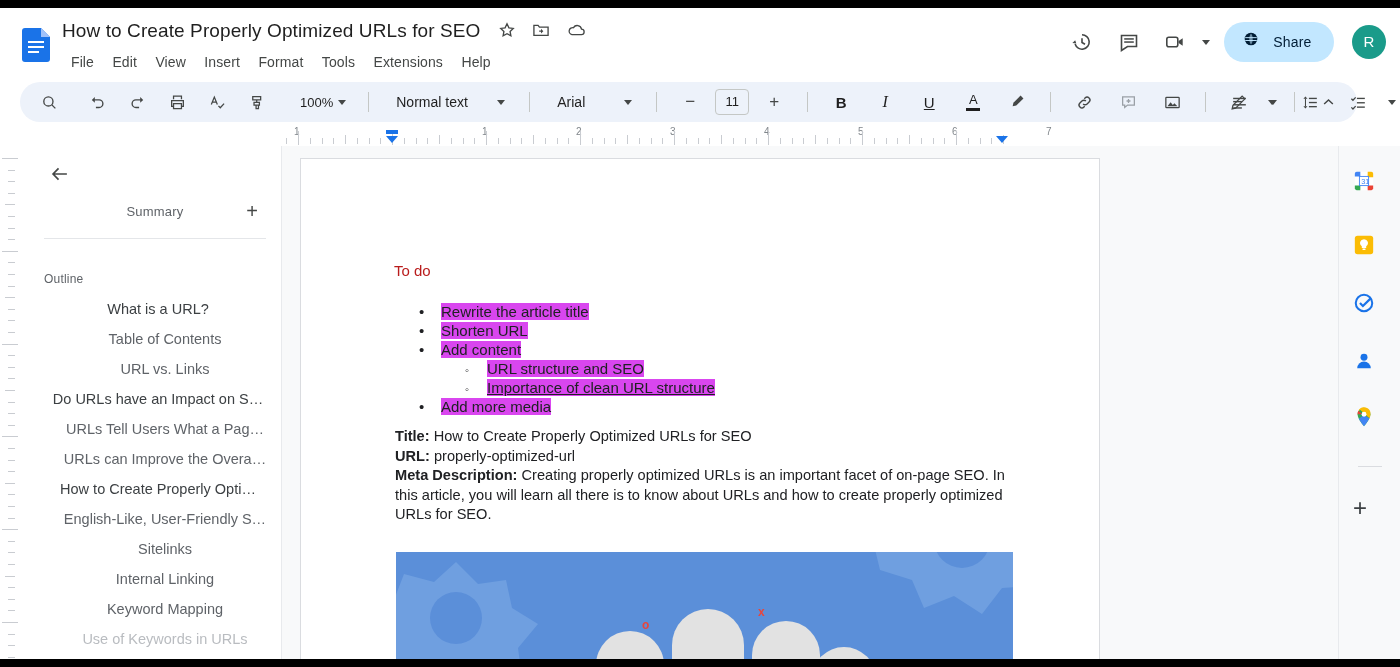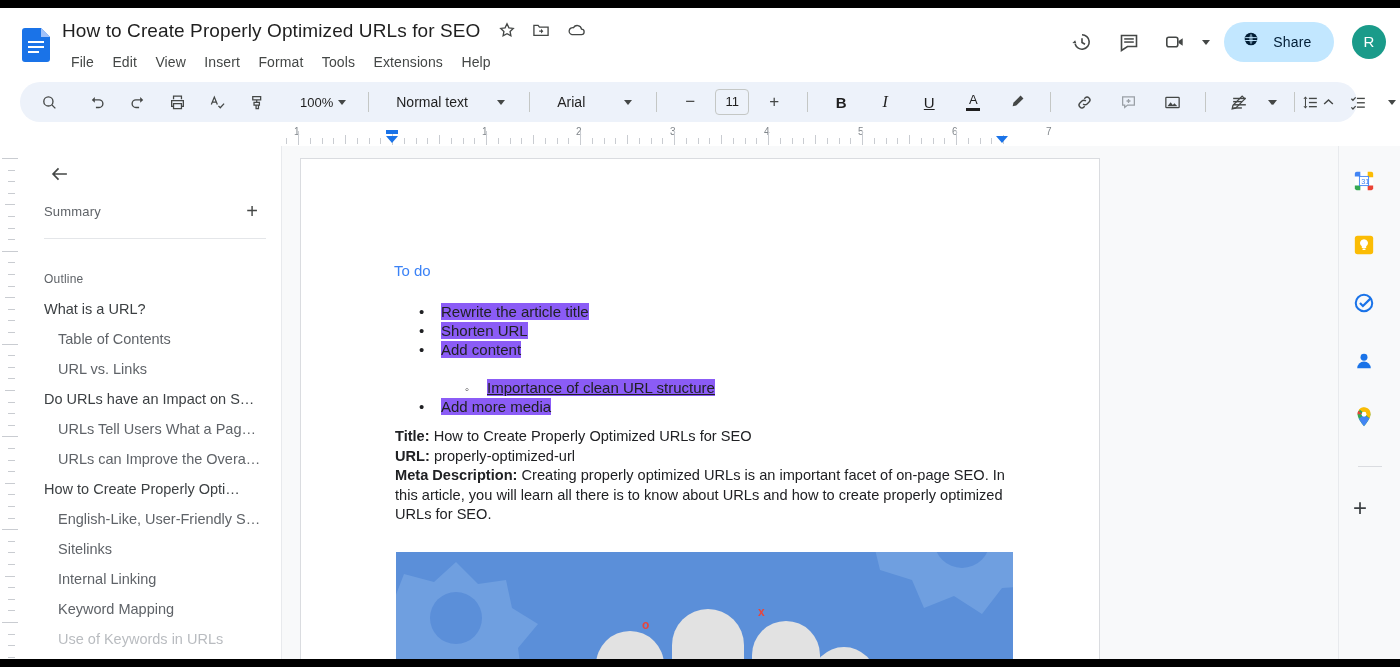--- a/index.html
+++ b/index.html
@@ -123,20 +123,21 @@
   .vruler {
     position: absolute; left: 0; top: 0; width: 20px; height: 513px; background: #fff;
   }
   .vtick { position: absolute; background: #c9ccd1; }
 
   
   .outline {
     position: absolute; left: 20px; top: 0; width: 262px; height: 513px;
     background: #ffffff; border-right: 1px solid #e8eaed;
     overflow: hidden;
+    text-align: center;
   }
   .back-btn {
     position: absolute; left: 22px; top: 10px; width: 36px; height: 36px;
     border-radius: 50%; display: flex; align-items: center; justify-content: center;
     cursor: pointer;
   }
   .summary-row {
     position: absolute; left: 24px; top: 56px; width: 222px; height: 28px;
   }
   .summary-label { font-size: 13px; color: #5f6368; letter-spacing: .2px; }
@@ -165,24 +166,24 @@
 
   
   .docarea {
     position: absolute; left: 283px; top: 0; width: 1029px; height: 513px;
     overflow: hidden;
   }
   .page {
     position: absolute; left: 17px; top: 12px; width: 800px; height: 560px;
     background: #ffffff; border: 1px solid #dadce0;
   }
-  .ptext { position: absolute; left: 93px; color: #3b82f6; }
+  .ptext { position: absolute; left: 93px; color: #b91c1c; }
   .todo-h { top: 103px; font-size: 15px; }
   .bl { position: absolute; font-size: 15px; color: #202124; line-height: 19px; }
-  .bl .hl { background: #8b5cf6; }
+  .bl .hl { background: #d946ef; }
   .dot { display: inline-block; width: 22px; }
   .meta { position: absolute; left: 94px; top: 268px; width: 615px;
           font-size: 14.6px; line-height: 19.5px; color: #202124; }
   .meta b { font-weight: 700; }
   .illus {
     position: absolute; left: 95px; top: 393px; width: 617px; height: 165px;
     overflow: hidden; background: #5b8fd9;
   }
 
   
@@ -632,20 +633,23 @@
 
         <div class="bl" style="left:118px; top:143px;">
           <span class="dot">•</span><span class="hl">Rewrite the article title</span>
         </div>
         <div class="bl" style="left:118px; top:162px;">
           <span class="dot">•</span><span class="hl">Shorten URL</span>
         </div>
         <div class="bl" style="left:118px; top:181px;">
           <span class="dot">•</span><span class="hl">Add content</span>
         </div>
+        <div class="bl" style="left:164px; top:200px;">
+          <span class="dot" style="font-size:11px">◦</span><span class="hl">URL structure and SEO</span>
+        </div>
         <div class="bl" style="left:164px; top:219px;text-decoration:underline;">
           <span class="dot" style="font-size:11px">◦</span><span class="hl">Importance of clean URL structure</span>
         </div>
         <div class="bl" style="left:118px; top:238px;">
           <span class="dot">•</span><span class="hl">Add more media</span>
         </div>
 
         <div class="meta">
           <div>
             <b>Title:</b>

